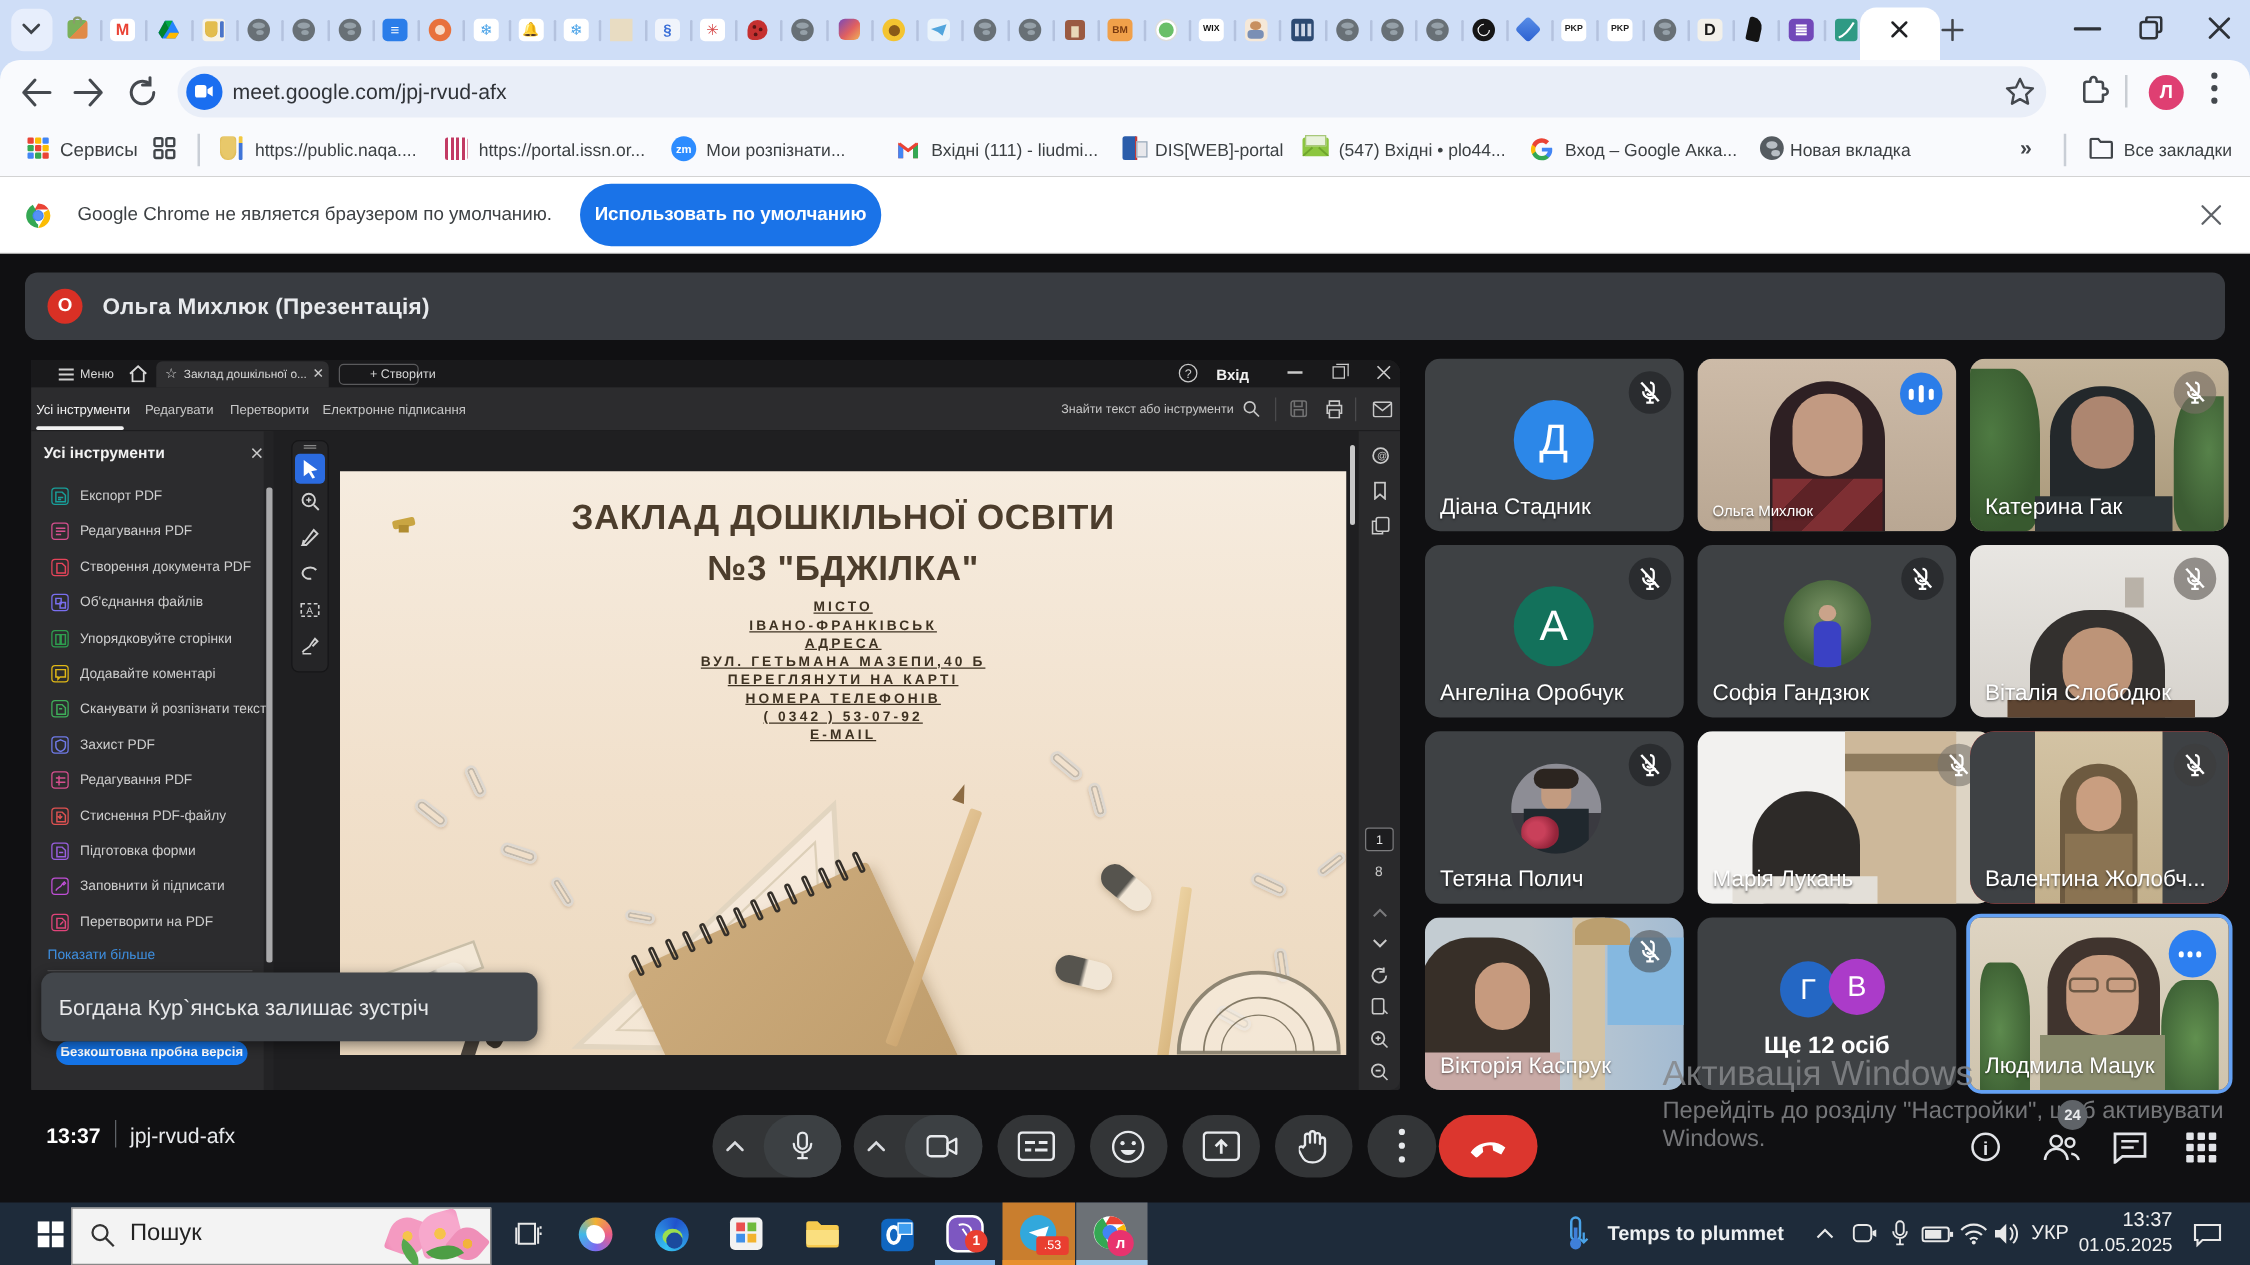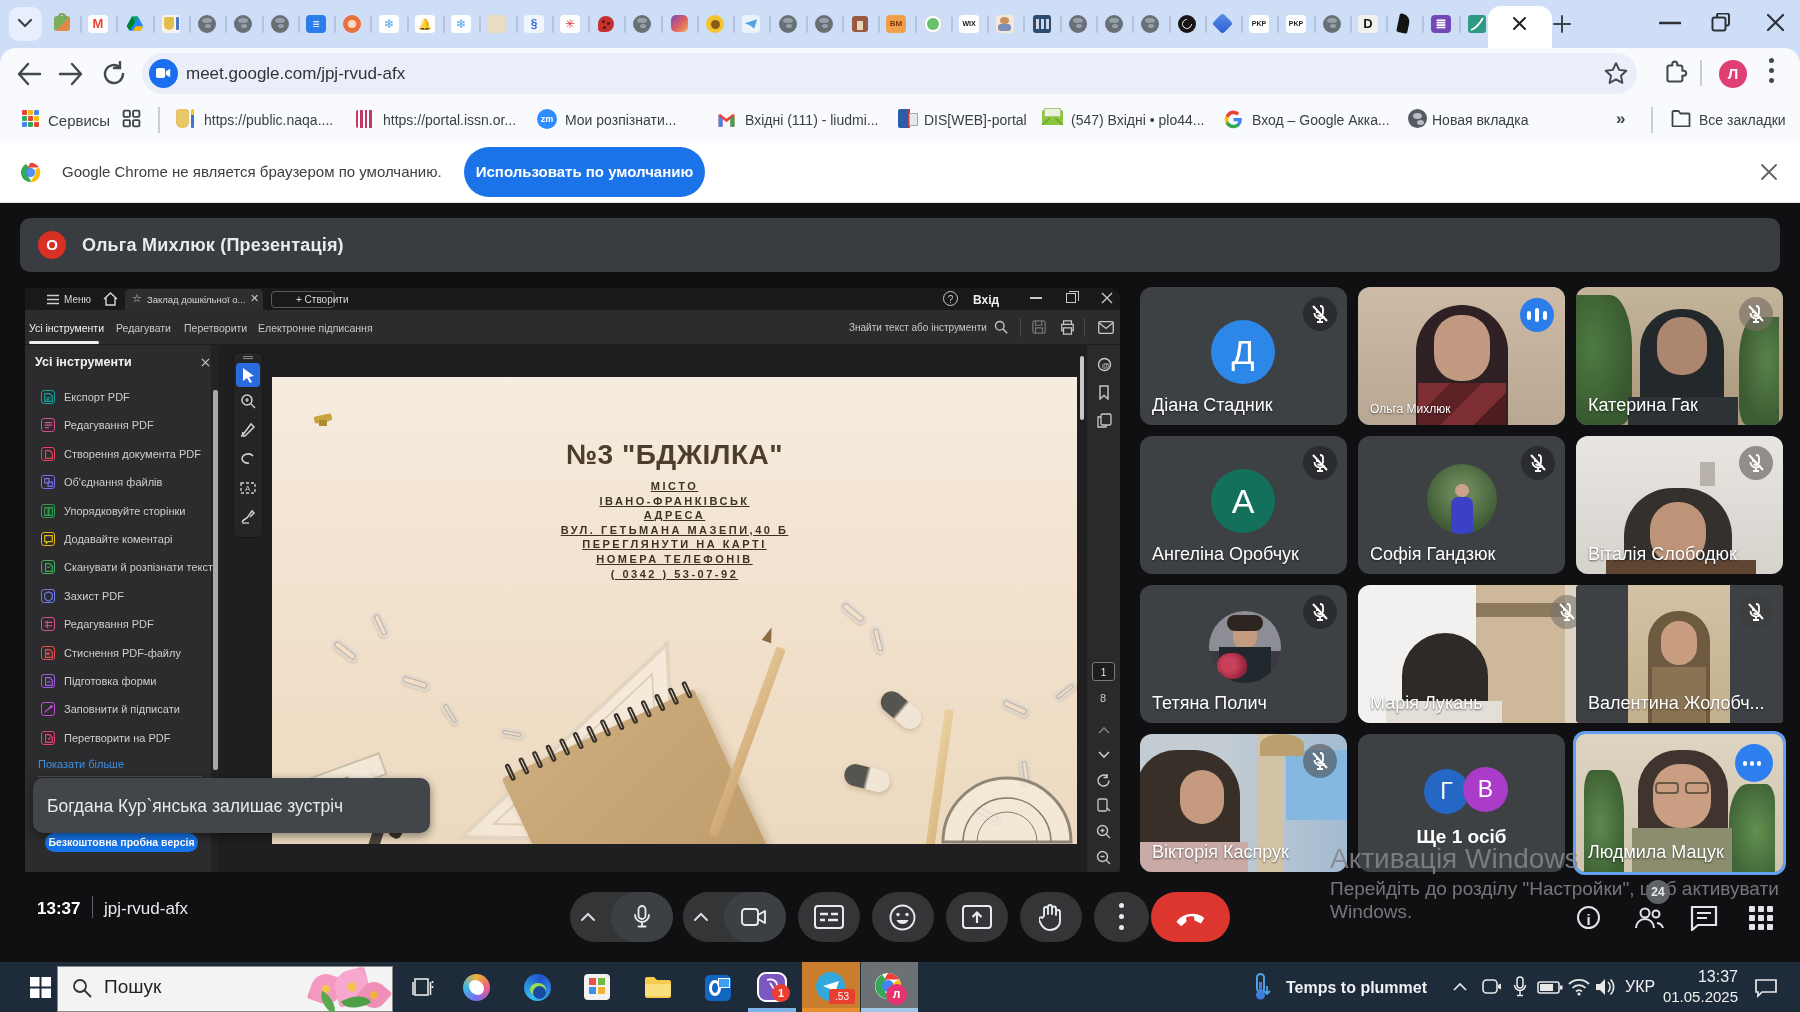--- a/index.html
+++ b/index.html
@@ -372,28 +372,30 @@
     <path d="M3 11 V2 H8 L11 5 V11 Z M6 8 l3-3" stroke="#e0447a" stroke-width="1.4" fill="none"></path>
   </svg>
 <div class="abs" style="left:64px;top:732px;font-size:11px;color:#cecece;white-space:nowrap;">Перетворити на PDF</div>
 <div class="abs" style="left:38px;top:758px;font-size:11px;color:#3e8fe0;">Показати більше</div>
 <div class="abs" style="left:38px;top:776px;width:164px;height:1px;background:#4a4a4c;"></div>
 <div class="abs" style="left:45px;top:833px;width:153px;height:19px;background:#1473e6;border-radius:10px;color:#fff;font-size:10.5px;font-weight:700;text-align:center;line-height:19px;white-space:nowrap;">Безкоштовна пробна версія</div>
 <div class="abs" style="left:219px;top:345px;width:868px;height:527px;background:#1f1f21;"></div>
 <div class="abs" style="left:272px;top:377px;width:805px;height:467px;background:linear-gradient(180deg,#f6ecdf 0%,#f1e0cb 55%,#ecd9bf 100%);overflow:hidden;">
 <div class="abs" style="left:42px;top:38px;width:18px;height:7px;background:#c9a542;transform:rotate(-12deg);border-radius:2px;"></div>
     <div class="abs" style="left:47px;top:43px;width:8px;height:6px;background:#b08c30;"></div>
+<div class="abs" style="left:0;top:21px;width:805px;text-align:center;font-size:28px;font-weight:700;color:#4c3d2c;letter-spacing:0.5px;">ЗАКЛАД ДОШКІЛЬНОЇ ОСВІТИ</div>
 <div class="abs" style="left:0;top:62px;width:805px;text-align:center;font-size:28px;font-weight:700;color:#4c3d2c;letter-spacing:0.5px;">№3 "БДЖІЛКА"</div>
 <div class="abs" style="left:0;top:103px;width:805px;text-align:center;font-size:11px;font-weight:700;color:#3e3222;letter-spacing:2.5px;text-decoration:underline;">МІСТО</div>
 <div class="abs" style="left:0;top:118px;width:805px;text-align:center;font-size:11px;font-weight:700;color:#3e3222;letter-spacing:2.5px;text-decoration:underline;">ІВАНО-ФРАНКІВСЬК</div>
 <div class="abs" style="left:0;top:132px;width:805px;text-align:center;font-size:11px;font-weight:700;color:#3e3222;letter-spacing:2.5px;text-decoration:underline;">АДРЕСА</div>
 <div class="abs" style="left:0;top:147px;width:805px;text-align:center;font-size:11px;font-weight:700;color:#3e3222;letter-spacing:2.5px;text-decoration:underline;">ВУЛ. ГЕТЬМАНА МАЗЕПИ,40 Б</div>
 <div class="abs" style="left:0;top:176px;width:805px;text-align:center;font-size:11px;font-weight:700;color:#3e3222;letter-spacing:2.5px;text-decoration:underline;">НОМЕРА ТЕЛЕФОНІВ</div>
 <div class="abs" style="left:0;top:161px;width:805px;text-align:center;font-size:11px;font-weight:700;color:#3e3222;letter-spacing:2.5px;text-decoration:underline;">ПЕРЕГЛЯНУТИ НА КАРТІ</div>
 <div class="abs" style="left:0;top:191px;width:805px;text-align:center;font-size:11px;font-weight:700;color:#3e3222;letter-spacing:2.5px;text-decoration:underline;">( 0342 ) 53-07-92</div>
+<div class="abs" style="left:0;top:205px;width:805px;text-align:center;font-size:11px;font-weight:700;color:#3e3222;letter-spacing:2.5px;text-decoration:underline;">E-MAIL</div>
 <svg class="abs" style="left:180px;top:245px" width="235" height="225" viewBox="0 0 235 225">
       <path d="M10 215 L215 22 L226 219 Z" fill="rgba(252,247,240,0.45)" stroke="#e2d5c0" stroke-width="4"></path>
       <path d="M42 202 L200 52 L210 205 Z" fill="none" stroke="#dccfb8" stroke-width="1.8"></path>
     </svg>
 <div class="abs" style="left:255px;top:326px;width:225px;height:210px;transform:rotate(-25deg);">
       <div class="abs" style="left:0;top:20px;width:212px;height:175px;background:linear-gradient(160deg,#ccab7c,#bf9d6c);border-radius:4px;box-shadow:3px 5px 9px rgba(120,90,50,.28);"></div>
       <div class="abs" style="left:8px;top:9px;width:5px;height:18px;border:2.5px solid #35302a;border-radius:4px;background:transparent;"></div>
       <div class="abs" style="left:23px;top:9px;width:5px;height:18px;border:2.5px solid #35302a;border-radius:4px;background:transparent;"></div>
       <div class="abs" style="left:38px;top:9px;width:5px;height:18px;border:2.5px solid #35302a;border-radius:4px;background:transparent;"></div>
       <div class="abs" style="left:53px;top:9px;width:5px;height:18px;border:2.5px solid #35302a;border-radius:4px;background:transparent;"></div>
@@ -598,21 +600,21 @@
     <div class="abs" style="left:28px;top:116px;width:116px;height:22px;background:#e3dfd8;"></div>
     <div class="abs" style="right:10px;top:10px;width:34px;height:34px;border-radius:50%;background:rgba(120,115,108,.6);">
       <svg style="position:absolute;left:8px;top:7px" width="18" height="20" viewBox="0 0 18 20">
         <path d="M9 2 a3 3 0 0 1 3 3 v4 a3 3 0 0 1 -5.4 1.8 M6 6 v3" stroke="#fff" stroke-width="1.8" fill="none"></path>
         <path d="M3.5 9 a5.5 5.5 0 0 0 9.8 3.4 M9 14.5 V18 M6 18 h6" stroke="#fff" stroke-width="1.8" fill="none"></path>
         <path d="M2 2 L16 17" stroke="#fff" stroke-width="2"></path>
       </svg>
     </div>
     <div class="abs" style="left:12px;bottom:9px;font-size:18px;color:#fff;white-space:nowrap;text-shadow:0 1px 2px rgba(0,0,0,.6);">Марія Лукань</div>
   </div>
-<div class="abs" style="left:1576px;top:585px;width:207px;height:138px;background:#ef4444;border-radius:4px;overflow:hidden;">
+<div class="abs" style="left:1576px;top:585px;width:207px;height:138px;background:#ef4444;border-radius:20px;overflow:hidden;">
     <div class="abs" style="left:0;top:0;width:100%;height:100%;background:#3e4144;"></div>
     <div class="abs" style="left:52px;top:0;width:102px;height:138px;background:linear-gradient(180deg,#d3c3a4,#c3b08c);"></div>
     <div class="abs" style="left:72px;top:26px;width:62px;height:112px;background:#6d5a40;border-radius:30px 30px 0 0;"></div>
     <div class="abs" style="left:85px;top:36px;width:36px;height:44px;background:#c99e80;border-radius:18px;"></div>
     <div class="abs" style="left:76px;top:82px;width:54px;height:56px;background:#8a7352;"></div>
     <div class="abs" style="right:10px;top:10px;width:34px;height:34px;border-radius:50%;background:rgba(60,60,60,.55);">
       <svg style="position:absolute;left:8px;top:7px" width="18" height="20" viewBox="0 0 18 20">
         <path d="M9 2 a3 3 0 0 1 3 3 v4 a3 3 0 0 1 -5.4 1.8 M6 6 v3" stroke="#fff" stroke-width="1.8" fill="none"></path>
         <path d="M3.5 9 a5.5 5.5 0 0 0 9.8 3.4 M9 14.5 V18 M6 18 h6" stroke="#fff" stroke-width="1.8" fill="none"></path>
         <path d="M2 2 L16 17" stroke="#fff" stroke-width="2"></path>
@@ -633,21 +635,21 @@
         <path d="M9 2 a3 3 0 0 1 3 3 v4 a3 3 0 0 1 -5.4 1.8 M6 6 v3" stroke="#fff" stroke-width="1.8" fill="none"></path>
         <path d="M3.5 9 a5.5 5.5 0 0 0 9.8 3.4 M9 14.5 V18 M6 18 h6" stroke="#fff" stroke-width="1.8" fill="none"></path>
         <path d="M2 2 L16 17" stroke="#fff" stroke-width="2"></path>
       </svg>
     </div>
     <div class="abs" style="left:12px;bottom:9px;font-size:18px;color:#fff;white-space:nowrap;text-shadow:0 1px 2px rgba(0,0,0,.6);">Вікторія Каспрук</div>
   </div>
 <div class="abs" style="left:1358px;top:734px;width:207px;height:138px;background:#3e4144;border-radius:12px;overflow:hidden;">
     <div class="abs" style="left:66px;top:35px;width:45px;height:45px;border-radius:50%;background:#2467c4;color:#fff;font-size:23px;text-align:center;line-height:45px;">Г</div>
     <div class="abs" style="left:105px;top:33px;width:45px;height:45px;border-radius:50%;background:#ab3bc9;color:#fff;font-size:23px;text-align:center;line-height:45px;">В</div>
-    <div class="abs" style="left:0;top:92px;width:100%;text-align:center;font-size:19px;font-weight:700;color:#fff;">Ще 1 осіб</div>
+    <div class="abs" style="left:0;top:92px;width:100%;text-align:center;font-size:19px;font-weight:700;color:#fff;">Ще 12 осіб</div>
   </div>
 <div class="abs" style="left:1573px;top:731px;width:213px;height:144px;background:#3e4144;border-radius:12px;border:3px solid #64a1f4;overflow:hidden;">
     <div class="abs" style="left:0;top:0;width:100%;height:100%;background:linear-gradient(180deg,#ded4c2,#cfc4ae);"></div>
     <div class="abs" style="left:8px;top:36px;width:40px;height:108px;background:radial-gradient(ellipse at 40% 50%,#5d8a4e,#3e6134 75%);border-radius:20% 40% 0 0;"></div>
     <div class="abs" style="right:8px;top:50px;width:46px;height:94px;background:radial-gradient(ellipse at 60% 50%,#61904f,#416538 75%);border-radius:40% 20% 0 0;"></div>
     <div class="abs" style="left:62px;top:16px;width:90px;height:128px;background:#40342e;border-radius:40px 40px 0 0;"></div>
     <div class="abs" style="left:77px;top:30px;width:58px;height:64px;background:#c99e82;border-radius:26px;"></div>
     <div class="abs" style="left:79px;top:48px;width:24px;height:12px;border:2px solid #6a5744;border-radius:4px;"></div>
     <div class="abs" style="left:109px;top:48px;width:24px;height:12px;border:2px solid #6a5744;border-radius:4px;"></div>
     <div class="abs" style="left:56px;top:94px;width:100px;height:50px;background:#8b8d6e;"></div>

